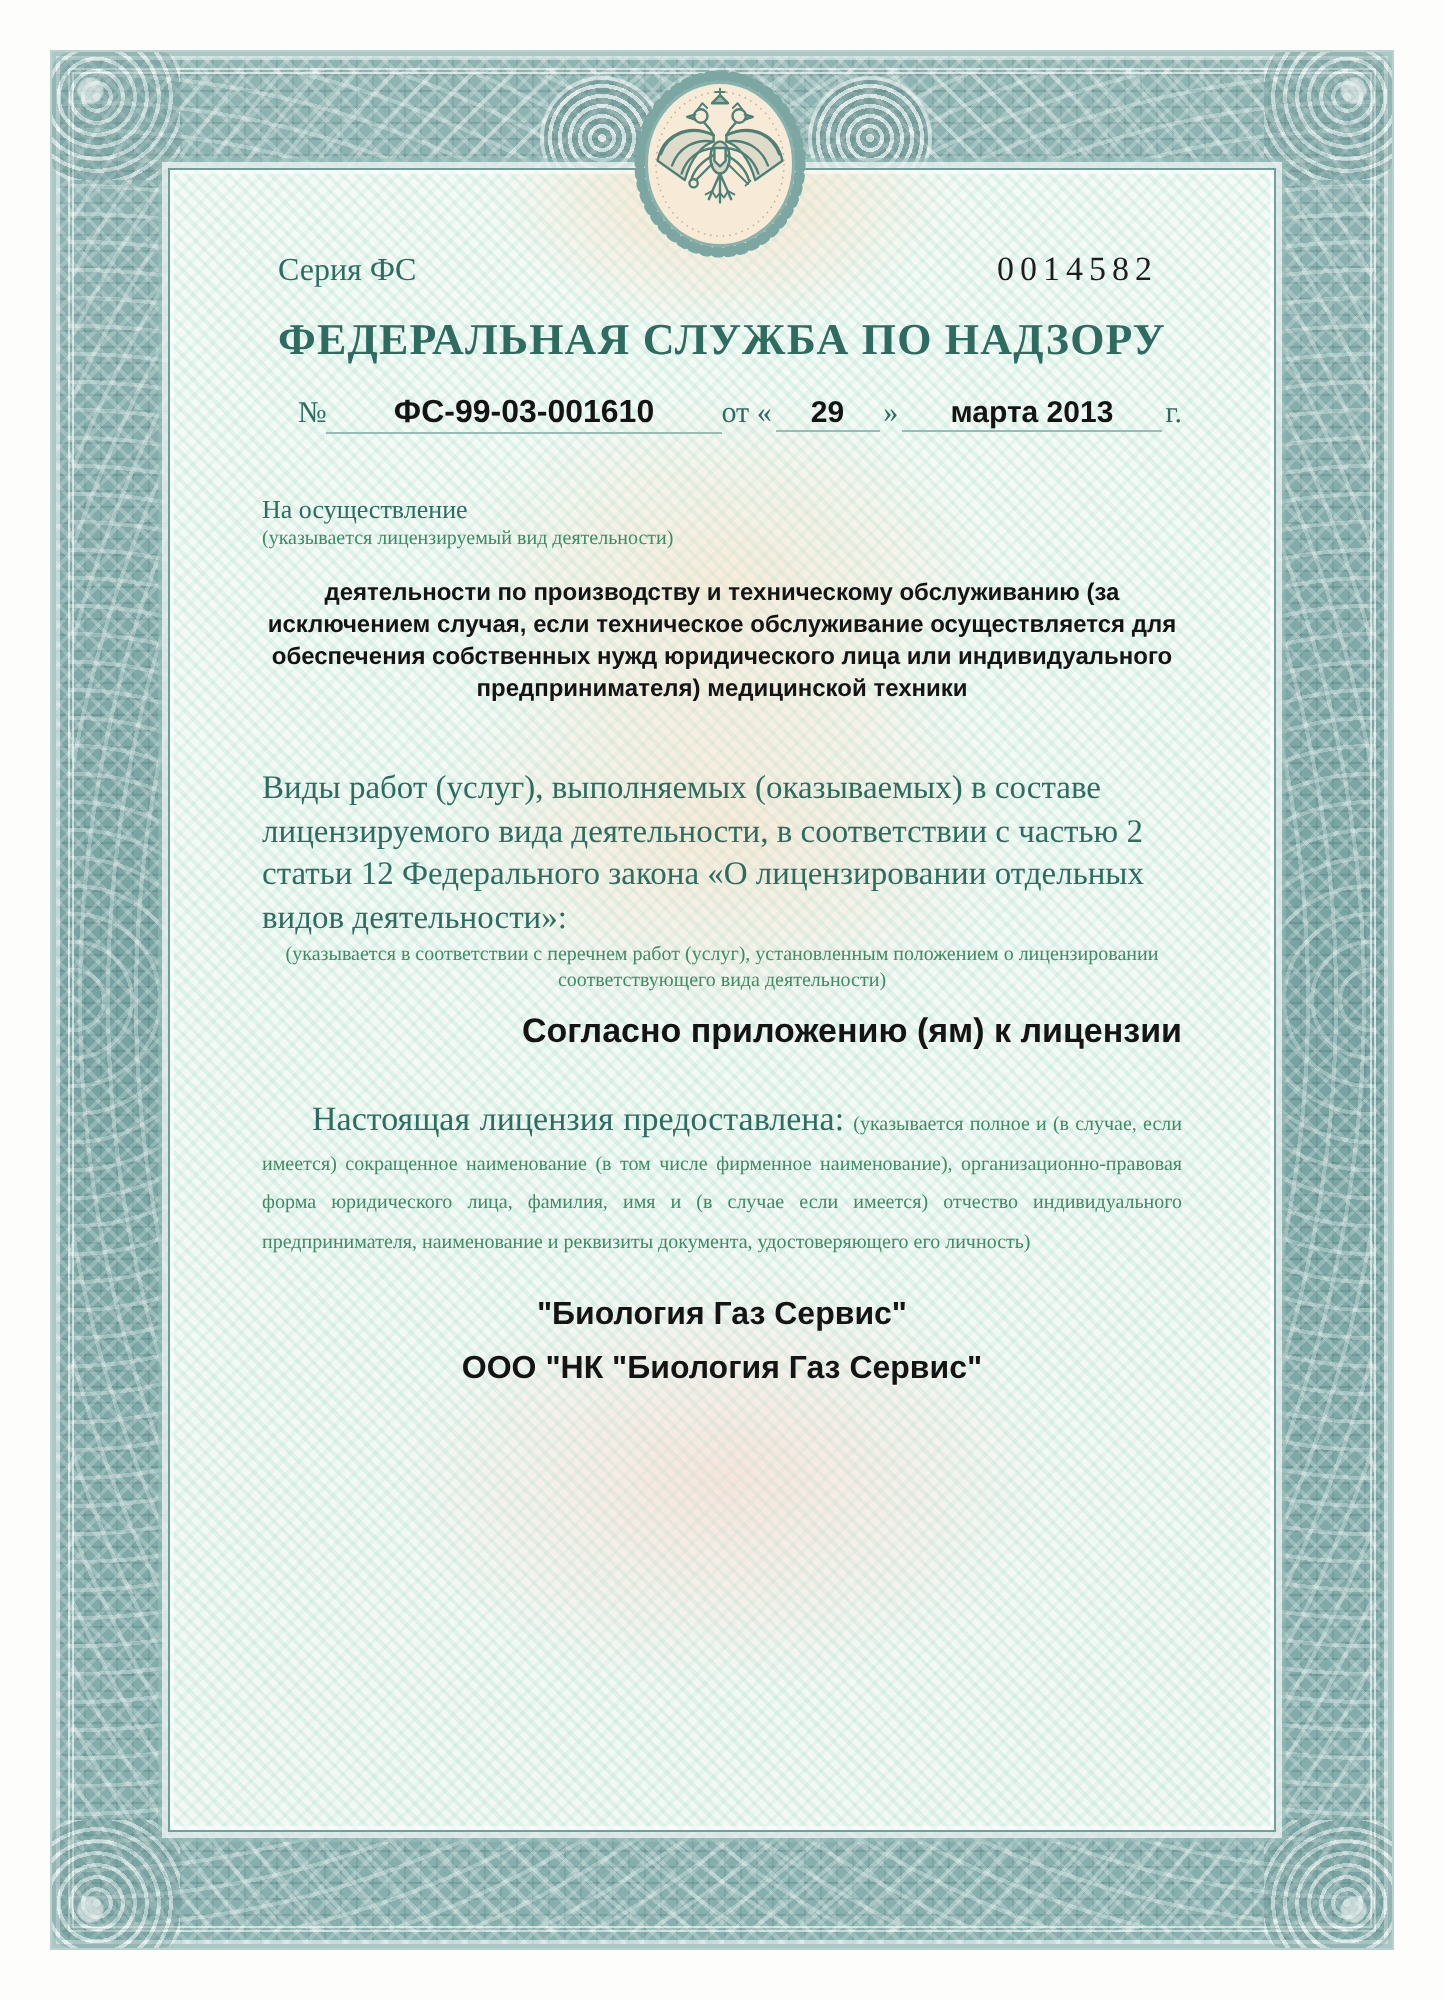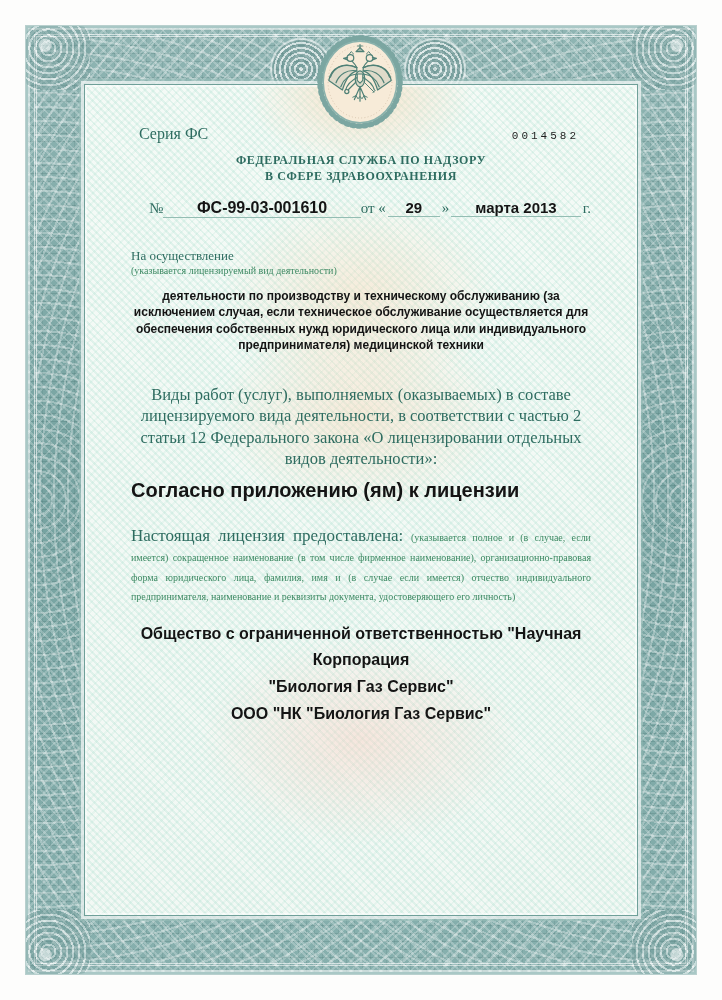--- a/index.html
+++ b/index.html
@@ -66,49 +66,49 @@
   
   .emblem{position:absolute;left:312px;top:32px;width:96px;height:100px;z-index:5;}
 
   
   .teal{color:#2e6c60;}
   .cap{color:#3f8a64;font-size:10px;line-height:1.25;}
   .ink{color:#141414;font-family:"Liberation Sans",sans-serif;font-weight:bold;}
 
   .serial-row{display:flex;justify-content:space-between;align-items:baseline;margin-top:40px;padding:0 12px 0 8px;}
   .series{font-size:16px;}
-  .serial{font-family:Liberation Mono, monospace;font-size:11px;letter-spacing:3px;color:#1d1d1d;}
-
-  .authority{margin-top:10px;text-align:center;font-weight:bold;font-size:12px;letter-spacing:.6px;line-height:1.32;color:#2e6c60;}
+  .serial{font-family:Liberation Serif, serif;font-size:17px;letter-spacing:3px;color:#1d1d1d;}
+
+  .authority{margin-top:10px;text-align:center;font-weight:bold;font-size:22px;letter-spacing:.6px;line-height:1.32;color:#2e6c60;}
 
   .license-title{
     margin-top:6px;text-align:center;font-weight:bold;font-size:57px;letter-spacing:7px;line-height:1.05;
     background:linear-gradient(180deg,#dcebec 0%, #a3c6ce 45%, #5f96a6 100%);
     -webkit-background-clip:text;background-clip:text;color:transparent;
     filter:drop-shadow(1px 1px 0 #49808c) drop-shadow(0 0 .4px #6ea0ad);
     font-family:"Liberation Serif",serif;
   }
 
   .number-row{display:flex;align-items:baseline;margin-top:14px;padding-left:18px;font-size:15px;}
   .number-row .lbl{color:#2e6c60;white-space:pre;}
   .u{border-bottom:1px solid #94bdb3;text-align:center;}
   .lic-num{width:198px;font-size:16px;}
   .lic-day{width:52px;margin:0 2px;}
   .lic-month{width:130px;margin:0 2px;}
 
   .activity-head{margin-top:30px;font-size:13px;}
   .activity-cap{margin-top:1px;}
   .activity-text{margin-top:11px;text-align:center;font-size:12px;line-height:1.35;padding:0 2px;}
 
-  .works-head{margin-top:31px;text-align:center;font-size:16.5px;line-height:1.3;}
+  .works-head{margin-top:31px;font-size:16.5px;line-height:1.3;}
   .works-cap{margin-top:3px;text-align:center;}
-  .works-value{margin-top:9px;text-align:left;font-size:20px;}
+  .works-value{margin-top:9px;text-align:right;font-size:17px;}
 
   .grantee{margin-top:24px;text-align:justify;line-height:1.22;}
-  .grantee .h{font-size:17px;}
+  .grantee .h{font-size:17px;margin-left:25px;}
   .company{ text-align:center;font-size:16px;line-height:1.62;margin-top:13px;}
   .company div{margin-bottom:1px;}
 </style>
 </head>
 <body>
 
 <div class="page">
 
   <div class="frame">
     <div class="edge-waves"></div>
@@ -123,48 +123,47 @@
   <div class="content">
     <div class="inner">
 
       <div class="serial-row">
         <span class="series teal">Серия ФС</span>
         <span class="serial">0014582</span>
       </div>
 
       <div class="authority">
         <div>ФЕДЕРАЛЬНАЯ СЛУЖБА ПО НАДЗОРУ</div>
-        <div>В СФЕРЕ ЗДРАВООХРАНЕНИЯ</div>
       </div>
 
 
       <div class="number-row">
         <span class="lbl">№</span>
         <span class="u lic-num ink">ФС-99-03-001610</span>
         <span class="lbl">от «</span>
         <span class="u lic-day ink">29</span>
         <span class="lbl">»</span>
         <span class="u lic-month ink">марта 2013</span>
         <span class="lbl">г.</span>
       </div>
 
       <div class="activity-head teal">На осуществление</div>
       <div class="activity-cap cap">(указывается лицензируемый вид деятельности)</div>
       <div class="activity-text ink">деятельности по производству и техническому обслуживанию (за исключением случая, если техническое обслуживание осуществляется для обеспечения собственных нужд юридического лица или индивидуального предпринимателя) медицинской техники</div>
 
       <div class="works-head teal">Виды работ (услуг), выполняемых (оказываемых) в составе лицензируемого вида деятельности, в соответствии с частью 2 статьи 12 Федерального закона «О лицензировании отдельных видов деятельности»:</div>
+      <div class="works-cap cap">(указывается в соответствии с перечнем работ (услуг), установленным положением о лицензировании соответствующего вида деятельности)</div>
       <div class="works-value ink">Согласно приложению (ям) к лицензии</div>
 
       <p class="grantee">
         <span class="h teal">Настоящая лицензия предоставлена:</span>
         <span class="cap">(указывается полное и (в случае, если имеется) сокращенное наименование (в том числе фирменное наименование), организационно-правовая форма юридического лица, фамилия, имя и (в случае если имеется) отчество индивидуального предпринимателя, наименование и реквизиты документа,  удостоверяющего его личность)</span>
       </p>
 
       <div class="company ink">
-        <div>Общество с ограниченной ответственностью "Научная Корпорация</div>
         <div>"Биология Газ Сервис"</div>
         <div>ООО "НК "Биология Газ Сервис"</div>
 
       </div>
 
     </div>
   </div>
 
   <svg class="emblem" viewBox="0 0 120 124" xmlns="http://www.w3.org/2000/svg">
     <ellipse cx="60" cy="62" rx="50" ry="55" fill="none" stroke="#7ba6a1" stroke-width="7" stroke-dasharray="2.5 5" stroke-linecap="round"></ellipse>

